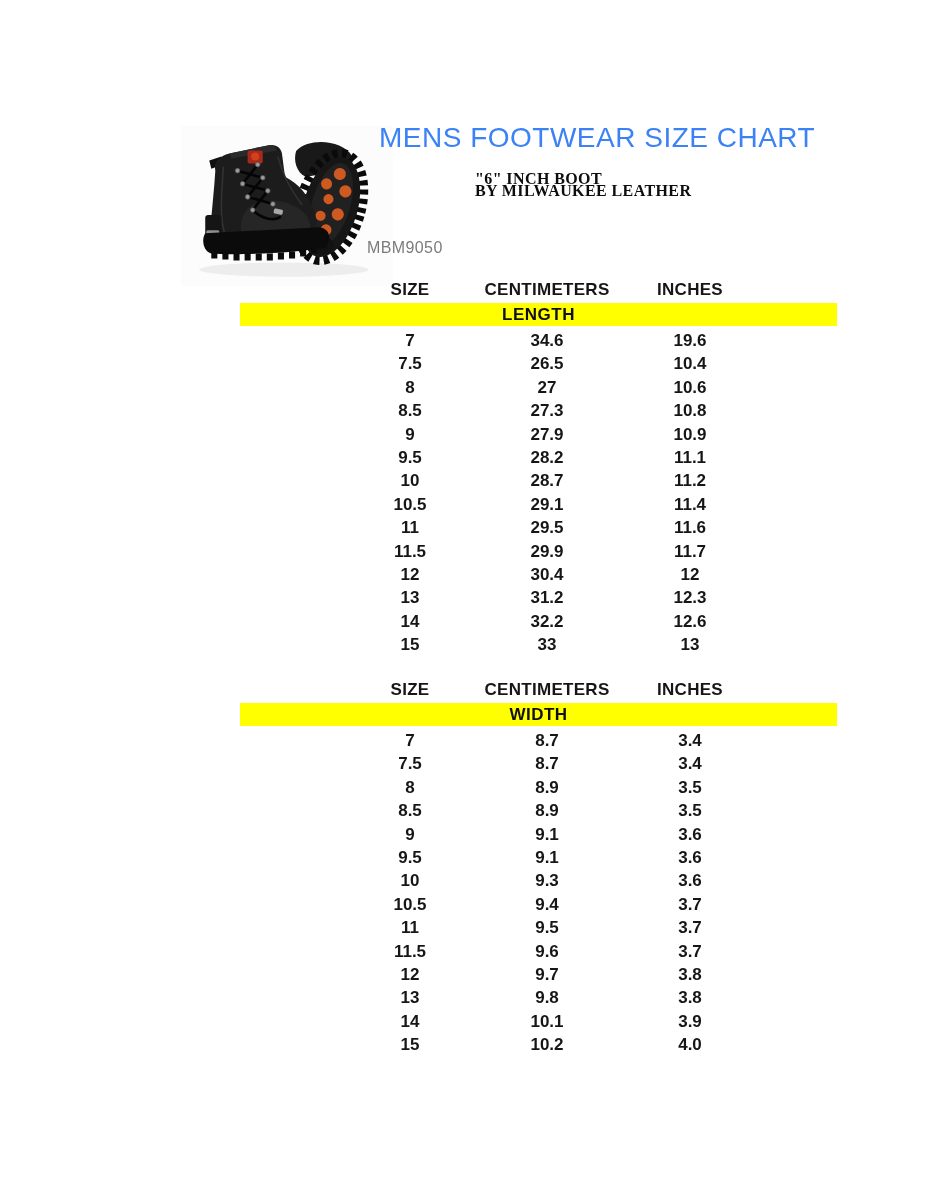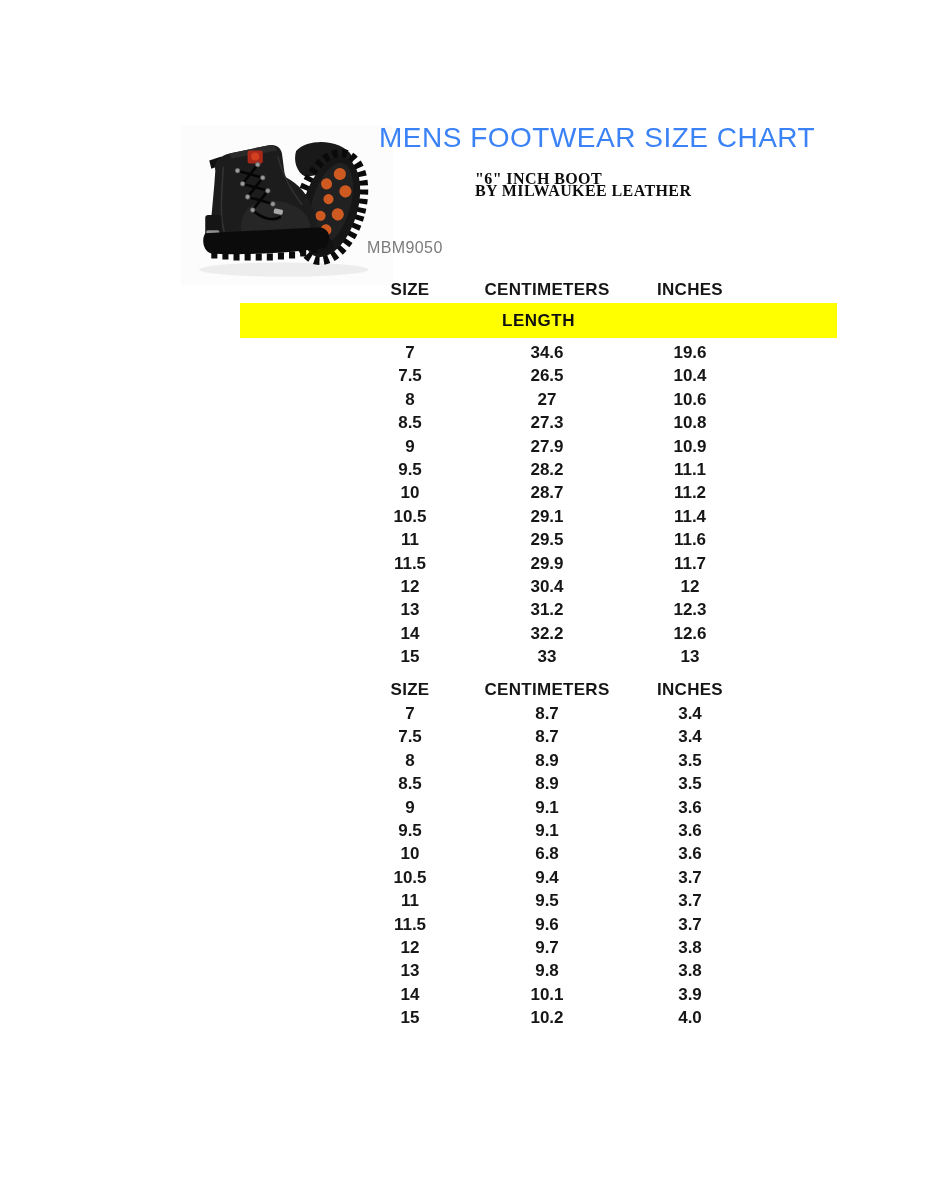--- a/index.html
+++ b/index.html
@@ -27,21 +27,21 @@
   .model{
     position:absolute;left:367px;top:239px;
     font-size:16px;color:#7b7b7b;letter-spacing:0.4px;
   }
   
   .size-table{position:absolute;left:240px;width:613px;}
   .size-table.t-length{top:278px;}
   .size-table.t-width{top:678px;}
   .thead{position:relative;height:24px;}
   .band{
-    height:35px;margin:1px 16px 3px 0;
+    height:23px;margin:1px 16px 3px 0;
     background:#ffff00;
     display:flex;align-items:center;justify-content:center;
   }
   .band span{
     font-weight:700;font-size:17px;color:#101010;letter-spacing:0.5px;
   }
   .rows{position:relative;}
   .row{position:relative;height:23.4px;}
   .cell,.hcell{
     position:absolute;top:0;transform:translateX(-50%);
@@ -214,20 +214,23 @@
       </div>
       </div>
   </section>
 
   <section class="size-table t-width">
     <div class="thead">
       <span class="hcell c1">SIZE</span>
       <span class="hcell c2">CENTIMETERS</span>
       <span class="hcell c3">INCHES</span>
     </div>
+    <div class="band">
+      <span>WIDTH</span>
+    </div>
     <div class="rows">
 
     <div class="row">
         <span class="cell c1">7</span>
         <span class="cell c2">8.7</span>
         <span class="cell c3">3.4</span>
       </div>
         <div class="row">
         <span class="cell c1">7.5</span>
         <span class="cell c2">8.7</span>
@@ -248,21 +251,21 @@
         <span class="cell c2">9.1</span>
         <span class="cell c3">3.6</span>
       </div>
         <div class="row">
         <span class="cell c1">9.5</span>
         <span class="cell c2">9.1</span>
         <span class="cell c3">3.6</span>
       </div>
         <div class="row">
         <span class="cell c1">10</span>
-        <span class="cell c2">6.8</span>
+        <span class="cell c2">9.3</span>
         <span class="cell c3">3.6</span>
       </div>
         <div class="row">
         <span class="cell c1">10.5</span>
         <span class="cell c2">9.4</span>
         <span class="cell c3">3.7</span>
       </div>
         <div class="row">
         <span class="cell c1">11</span>
         <span class="cell c2">9.5</span>

